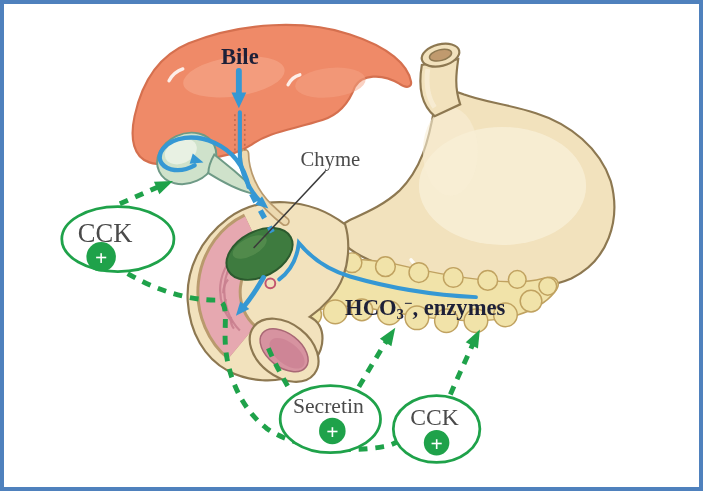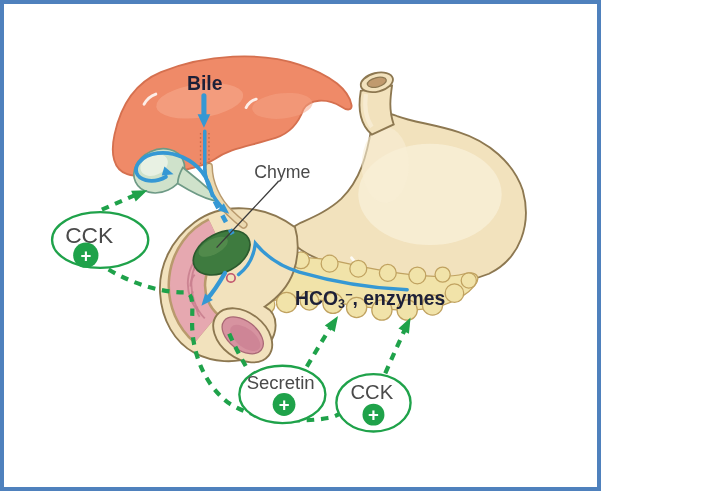--- a/index.html
+++ b/index.html
@@ -1,21 +1,21 @@
 <!DOCTYPE html>
 <html style="--c-frame: #4f81bd; --c-background: #ffffff; --c-liver: #ef8a68; --c-liver_outline: #d5704f; --c-organ_cream: #f2e2bd; --c-organ_outline: #8d7851; --c-pancreas: #f1e3a9; --c-pancreas_outline: #c0a260; --c-gallbladder: #cfe2cb; --c-gallbladder_outline: #6e9a86; --c-lumen_pink: #e6a8b0; --c-lumen_deep: #d793a0; --c-chyme_green: #3e7b3f; --c-chyme_outline: #2c5a2e; --c-duct_blue: #3598d4; --c-duct_casing: #b99a6d; --c-duct_inner: #ecd9b0; --c-signal_green: #1fa24a; --c-text_dark: #1d2038; --c-text_gray: #4a4a4a;"><head>
 <meta charset="utf-8">
 <style>
   html,body{margin:0;padding:0;background:#fff;}
   .frame{
-    width:601px;height:491px;box-sizing:border-box;
+    width:703px;height:491px;box-sizing:border-box;
     border:4px solid var(--c-frame,#4f81bd);
     background:var(--c-background,#ffffff);
     position:relative;overflow:hidden;
-    font-family:Liberation Sans, sans-serif;
+    font-family:Liberation Serif, serif;
   }
   svg{display:block;width:100%;height:100%;}
 
   .liver{fill:var(--c-liver,#ef8a68);stroke:var(--c-liver_outline,#d5704f);stroke-width:2.2;}
   .liver-sheen{fill:#f5a486;}
   .glint{stroke:#ffffff;stroke-width:3.4;stroke-linecap:round;fill:none;opacity:.85;}
 
   .organ{fill:var(--c-organ_cream,#f2e2bd);stroke:var(--c-organ_outline,#8d7851);stroke-width:2.2;}
   .organ-sheen{fill:#f8eed6;}
   .esoph-hole{fill:#c09a6e;stroke:var(--c-organ_outline,#8d7851);stroke-width:1.5;}

